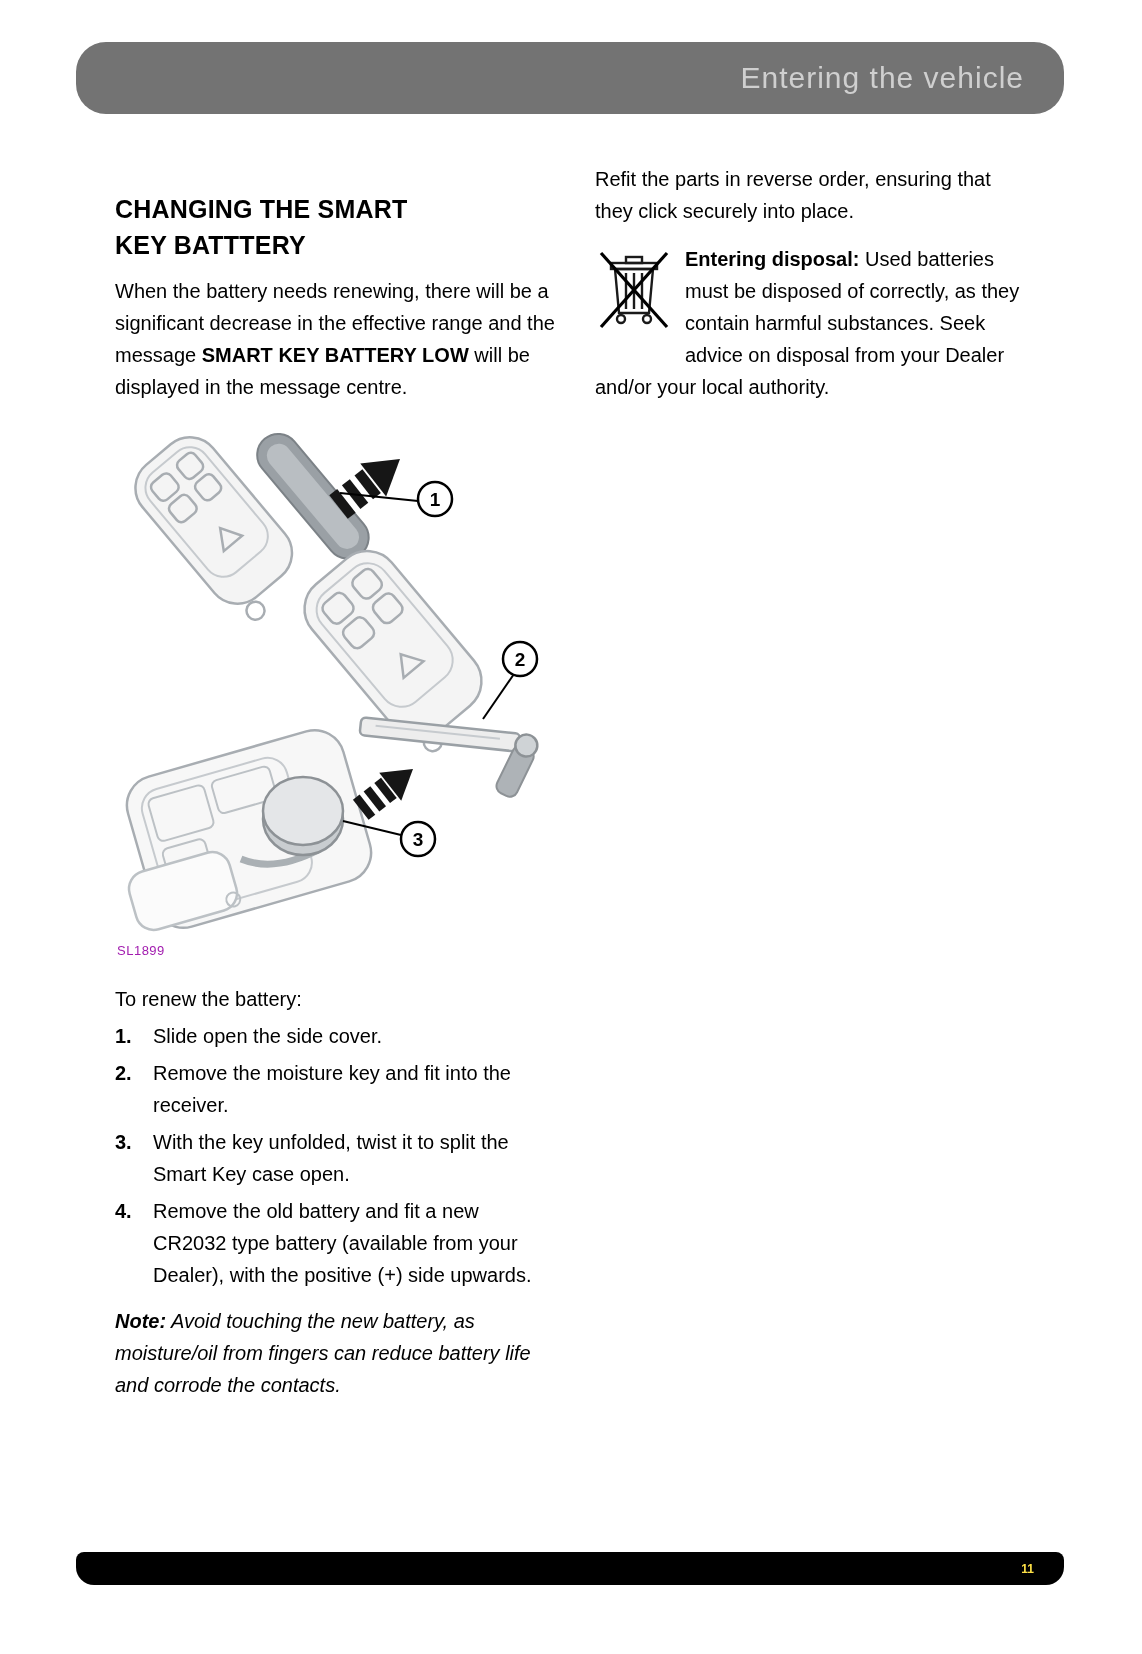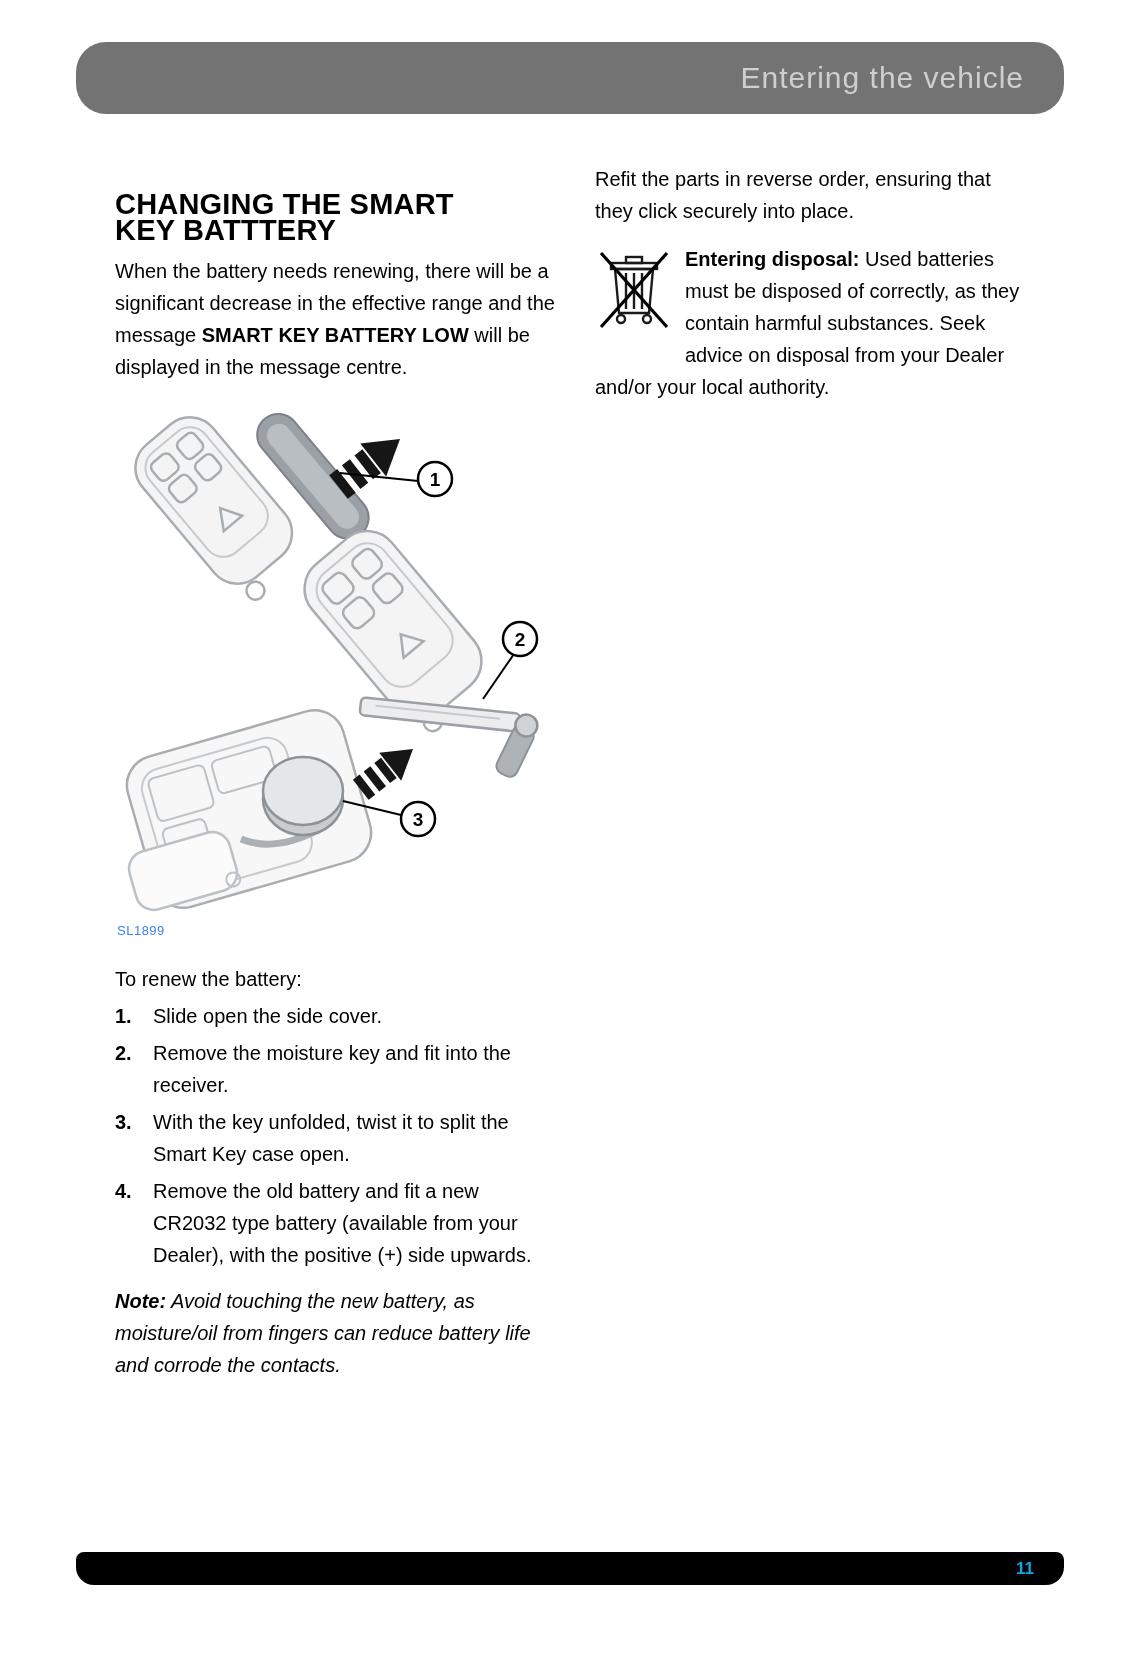--- a/index.html
+++ b/index.html
@@ -13,37 +13,37 @@
     display: flex; align-items: center; justify-content: flex-end;
     box-sizing: border-box; padding-right: 40px; margin-top: 12px;
   }
   .topbar .title { color: #cfcfcf; font-size: 30px; letter-spacing: 1px; font-weight: normal; }
   .bottombar {
     position: absolute; left: 76px; top: 1552px; width: 988px; height: 33px;
     background: #000; border-radius: 8px 8px 18px 18px;
     display: flex; align-items: center; justify-content: flex-end;
     box-sizing: border-box; padding-right: 30px;
   }
-  .bottombar .pagenum { color: #0ea5e9; font-size: 17px; font-weight: bold; }
+  .bottombar .pagenum { color: #fde047; font-size: 12px; font-weight: bold; }
 
   .col { position: absolute; top: 163px; font-size: 20px; line-height: 32px; }
   .col.left  { left: 115px; width: 442px; }
   .col.right { left: 595px; width: 430px; }
   p { margin: 0; }
 
   .section-heading {
-    font-size: 29px; line-height: 26px; font-weight: bold;
+    font-size: 25px; line-height: 36px; font-weight: bold;
     margin: 28px 0 12px 0; max-width: 350px; letter-spacing: 0.2px;
   }
   .range-para { margin-top: 0; }
 
   .figure { position: relative; width: 442px; height: 552px; margin: 14px 0 4px 0; }
   .figure-label {
     position: absolute; left: 2px; bottom: 2px;
-    font-size: 13px; color: #3b82f6; letter-spacing: 0.5px;
+    font-size: 13px; color: #a21caf; letter-spacing: 0.5px;
   }
 
   .renew-intro { margin-top: 14px; }
   .steps { margin-top: 4px; }
   .step { display: flex; margin-top: 5px; }
   .step-num { font-weight: bold; flex: 0 0 38px; width: 38px; }
   .step-text { flex: 1; }
 
   .note { margin-top: 14px; font-style: italic; }
   .note strong { font-style: italic; }

